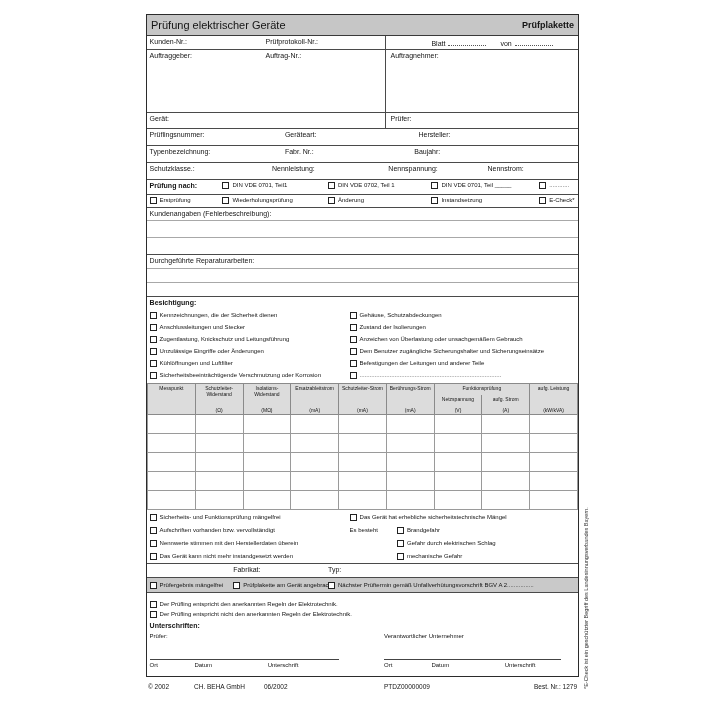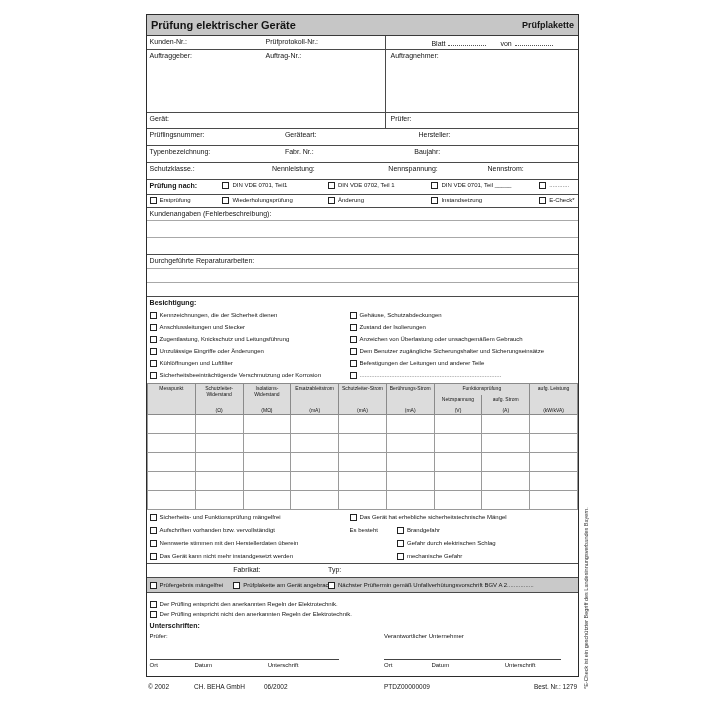--- a/index.html
+++ b/index.html
@@ -2,21 +2,21 @@
 <html><head>
 <meta charset="utf-8">
 <style>
   html,body{margin:0;padding:0;background:#fff;}
   .page{position:relative;width:709px;height:709px;background:#ffffff;overflow:hidden;
         font-family:"Liberation Sans",sans-serif;color:#141414;}
   .form{position:absolute;left:146px;top:14px;width:431px;border:1.5px solid #2b2b2b;background:#fff;}
   
   .bar{height:21px;display:flex;justify-content:space-between;align-items:center;
        padding:0 4px;border-bottom:1px solid #3a3a3a;box-sizing:border-box;}
-  .bar .t1{font-size:11px;font-weight:bold;}
+  .bar .t1{font-size:11px;font-weight:normal;}
   .bar .t2{font-size:9px;font-weight:bold;}
   
   .row{position:relative;font-size:7px;box-sizing:border-box;}
   .row.bb{border-bottom:1px solid #4a4a4a;}
   .row.bl{border-bottom:1px solid #a8a8a8;}
   .lab{position:absolute;top:2px;white-space:nowrap;}
   .vline{position:absolute;left:55.3%;top:0;bottom:0;border-left:1px solid #4a4a4a;}
   .bold{font-weight:bold;}
   .sm{font-size:6px;}
   

